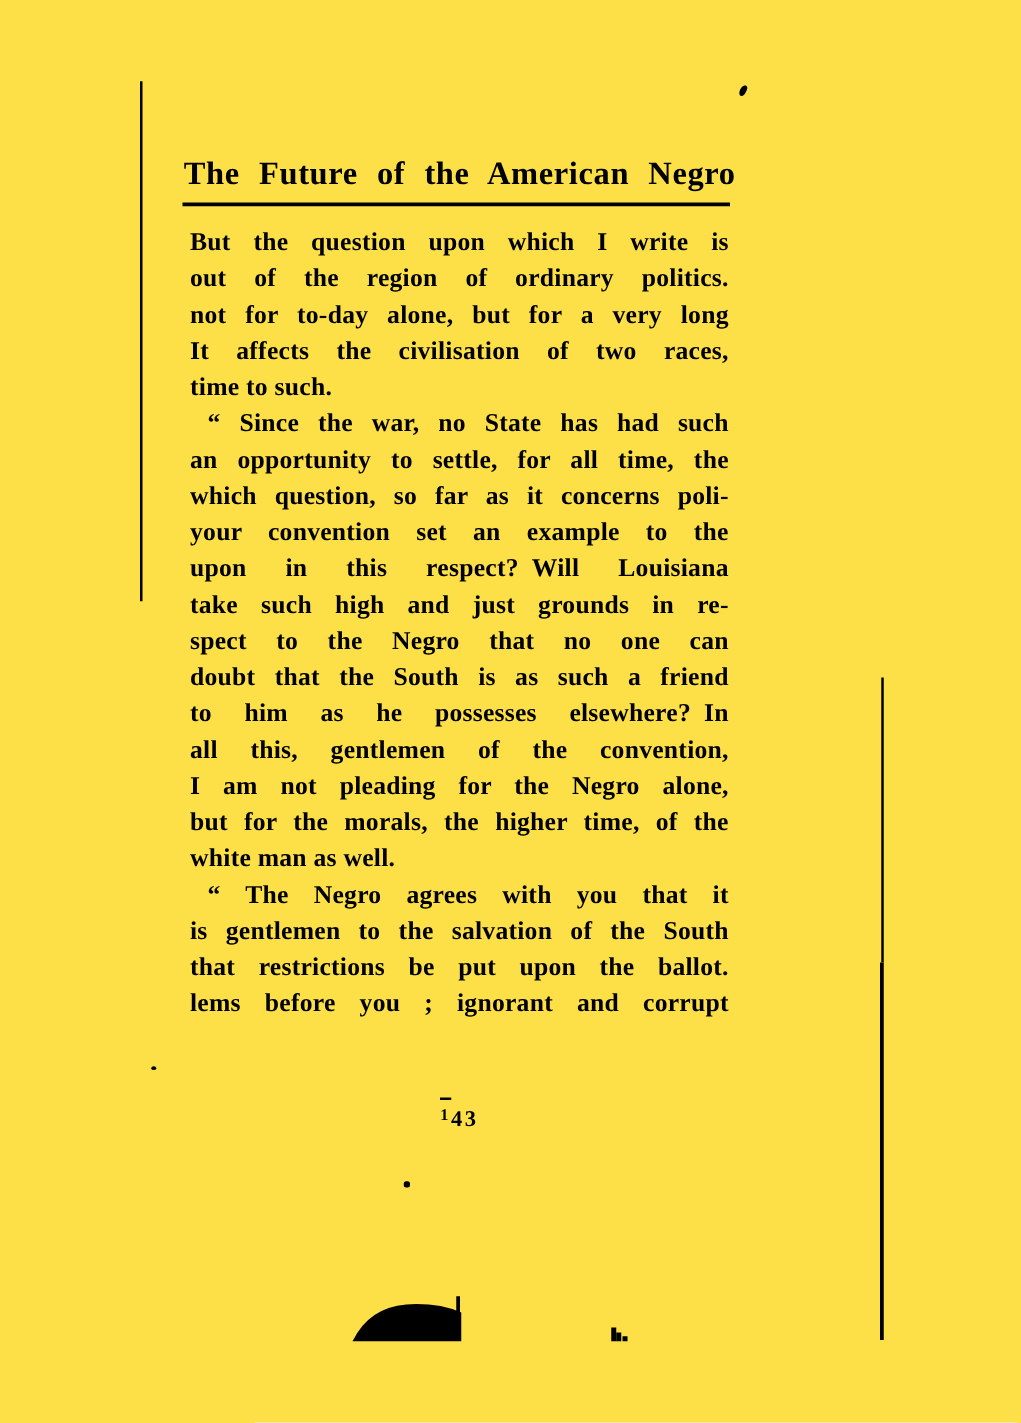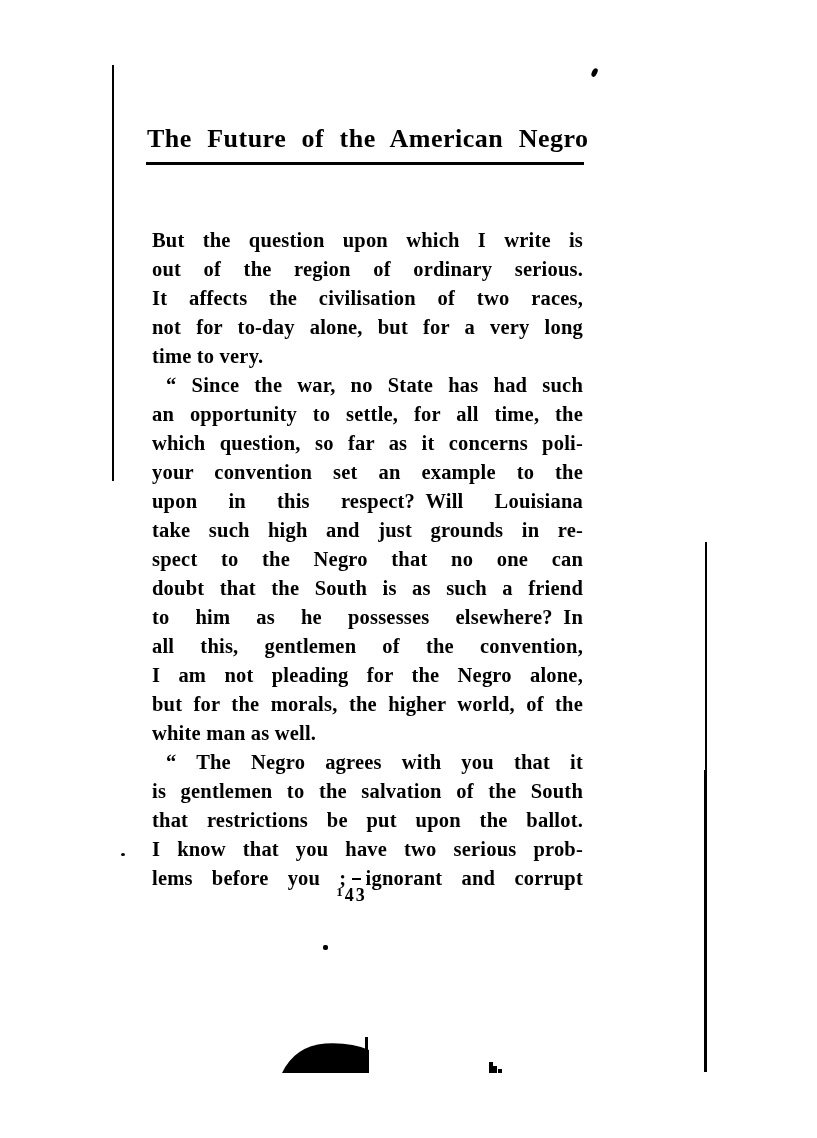--- a/index.html
+++ b/index.html
@@ -1,50 +1,50 @@
 <!DOCTYPE html>
 <html><head>
 <meta charset="utf-8">
 <style>
   html,body{margin:0;padding:0;background:#e8e8e8;}
   .page{
     position:relative;
     width:817px;height:1138px;
-    background:#ffffff;
+    background:#fde047;
     overflow:hidden;
     font-family:"Liberation Serif","DejaVu Serif",serif;
     color:#000;
   }
   
   .left-rule{position:absolute;left:112px;top:65px;width:2px;height:416px;background:#000;}
   .right-rule-thin{position:absolute;left:705px;top:542px;width:2px;height:228px;background:#000;}
   .right-rule-thick{position:absolute;left:704px;top:770px;width:3px;height:302px;background:#000;}
 
   .running-header{
     position:absolute;top:124px;left:147px;width:437px;margin:0;
     font-size:26px;font-weight:700;letter-spacing:0.5px;word-spacing:0.32em;
     text-align:center;white-space:nowrap;
   }
   .header-rule{position:absolute;top:162px;left:146px;width:438px;height:3px;background:#000;}
 
   .text-block{
     position:absolute;top:180px;left:152px;width:431px;
-    font-size:20.5px;font-weight:700;line-height:29px;letter-spacing:0.2px;margin-top:46px;
+    font-size:20.5px;font-weight:700;line-height:29px;letter-spacing:0.2px;
   }
   .paragraph{margin:0;padding:0;}
   .line{
     white-space:nowrap;
     text-align:justify;text-align-last:justify;
     overflow:visible;
   }
   .line.no-justify{text-align-last:left;}
   .line.indent{padding-left:14px;}
 
   .page-number{
-    position:absolute;top:884px;left:136px;width:431px;
+    position:absolute;top:884px;left:152px;width:431px;
     text-align:center;font-size:18px;font-weight:700;letter-spacing:2px;
   }
   .page-number::first-letter{font-size:13px;vertical-align:5px;}
 
   
   .speck{position:absolute;background:#000;}
   .speck-apostrophe{left:592px;top:68px;width:5px;height:9px;border-radius:60% 40% 50% 50%;transform:rotate(24deg);}
   .dot-left{left:121px;top:853px;width:4px;height:3px;border-radius:50%;}
   .dot-center{left:323px;top:945px;width:5px;height:5px;border-radius:40%;}
   .dash-above-folio{left:352px;top:878px;width:9px;height:2px;}
@@ -64,45 +64,44 @@
   <div class="right-rule-thick"></div>
 
   <div class="speck speck-apostrophe"></div>
 
   <h1 class="running-header">The Future of the American Negro</h1>
   <div class="header-rule"></div>
 
   <div class="text-block">
       <div class="paragraph">
         <div class="line">But the question upon which I write is</div>
-        <div class="line">out of the region of ordinary serious.</div>
+        <div class="line">out of the region of ordinary politics.</div>
+        <div class="line">not for to-day alone, but for a very long</div>
         <div class="line">It affects the civilisation of two races,</div>
-        <div class="line">not for to-day alone, but for a very long</div>
-        <div class="line no-justify">time to very.</div>
+        <div class="line no-justify">time to such.</div>
       </div>
       <div class="paragraph">
         <div class="line indent">“ Since the war, no State has had such</div>
         <div class="line">an opportunity to settle, for all time, the</div>
         <div class="line">which question, so far as it concerns poli-</div>
         <div class="line">your convention set an example to the</div>
         <div class="line">upon in this respect? Will Louisiana</div>
         <div class="line">take such high and just grounds in re-</div>
         <div class="line">spect to the Negro that no one can</div>
         <div class="line">doubt that the South is as such a friend</div>
         <div class="line">to him as he possesses elsewhere? In</div>
         <div class="line">all this, gentlemen of the convention,</div>
         <div class="line">I am not pleading for the Negro alone,</div>
-        <div class="line">but for the morals, the higher world, of the</div>
+        <div class="line">but for the morals, the higher time, of the</div>
         <div class="line no-justify">white man as well.</div>
       </div>
       <div class="paragraph">
         <div class="line indent">“ The Negro agrees with you that it</div>
         <div class="line">is gentlemen to the salvation of the South</div>
         <div class="line">that restrictions be put upon the ballot.</div>
-        <div class="line">I know that you have two serious prob-</div>
         <div class="line">lems before you ; ignorant and corrupt</div>
       </div>
     </div>
 
   <div class="speck dash-above-folio"></div>
   <div class="page-number">143</div>
 
   <div class="speck dot-left"></div>
   <div class="speck dot-center"></div>
 

